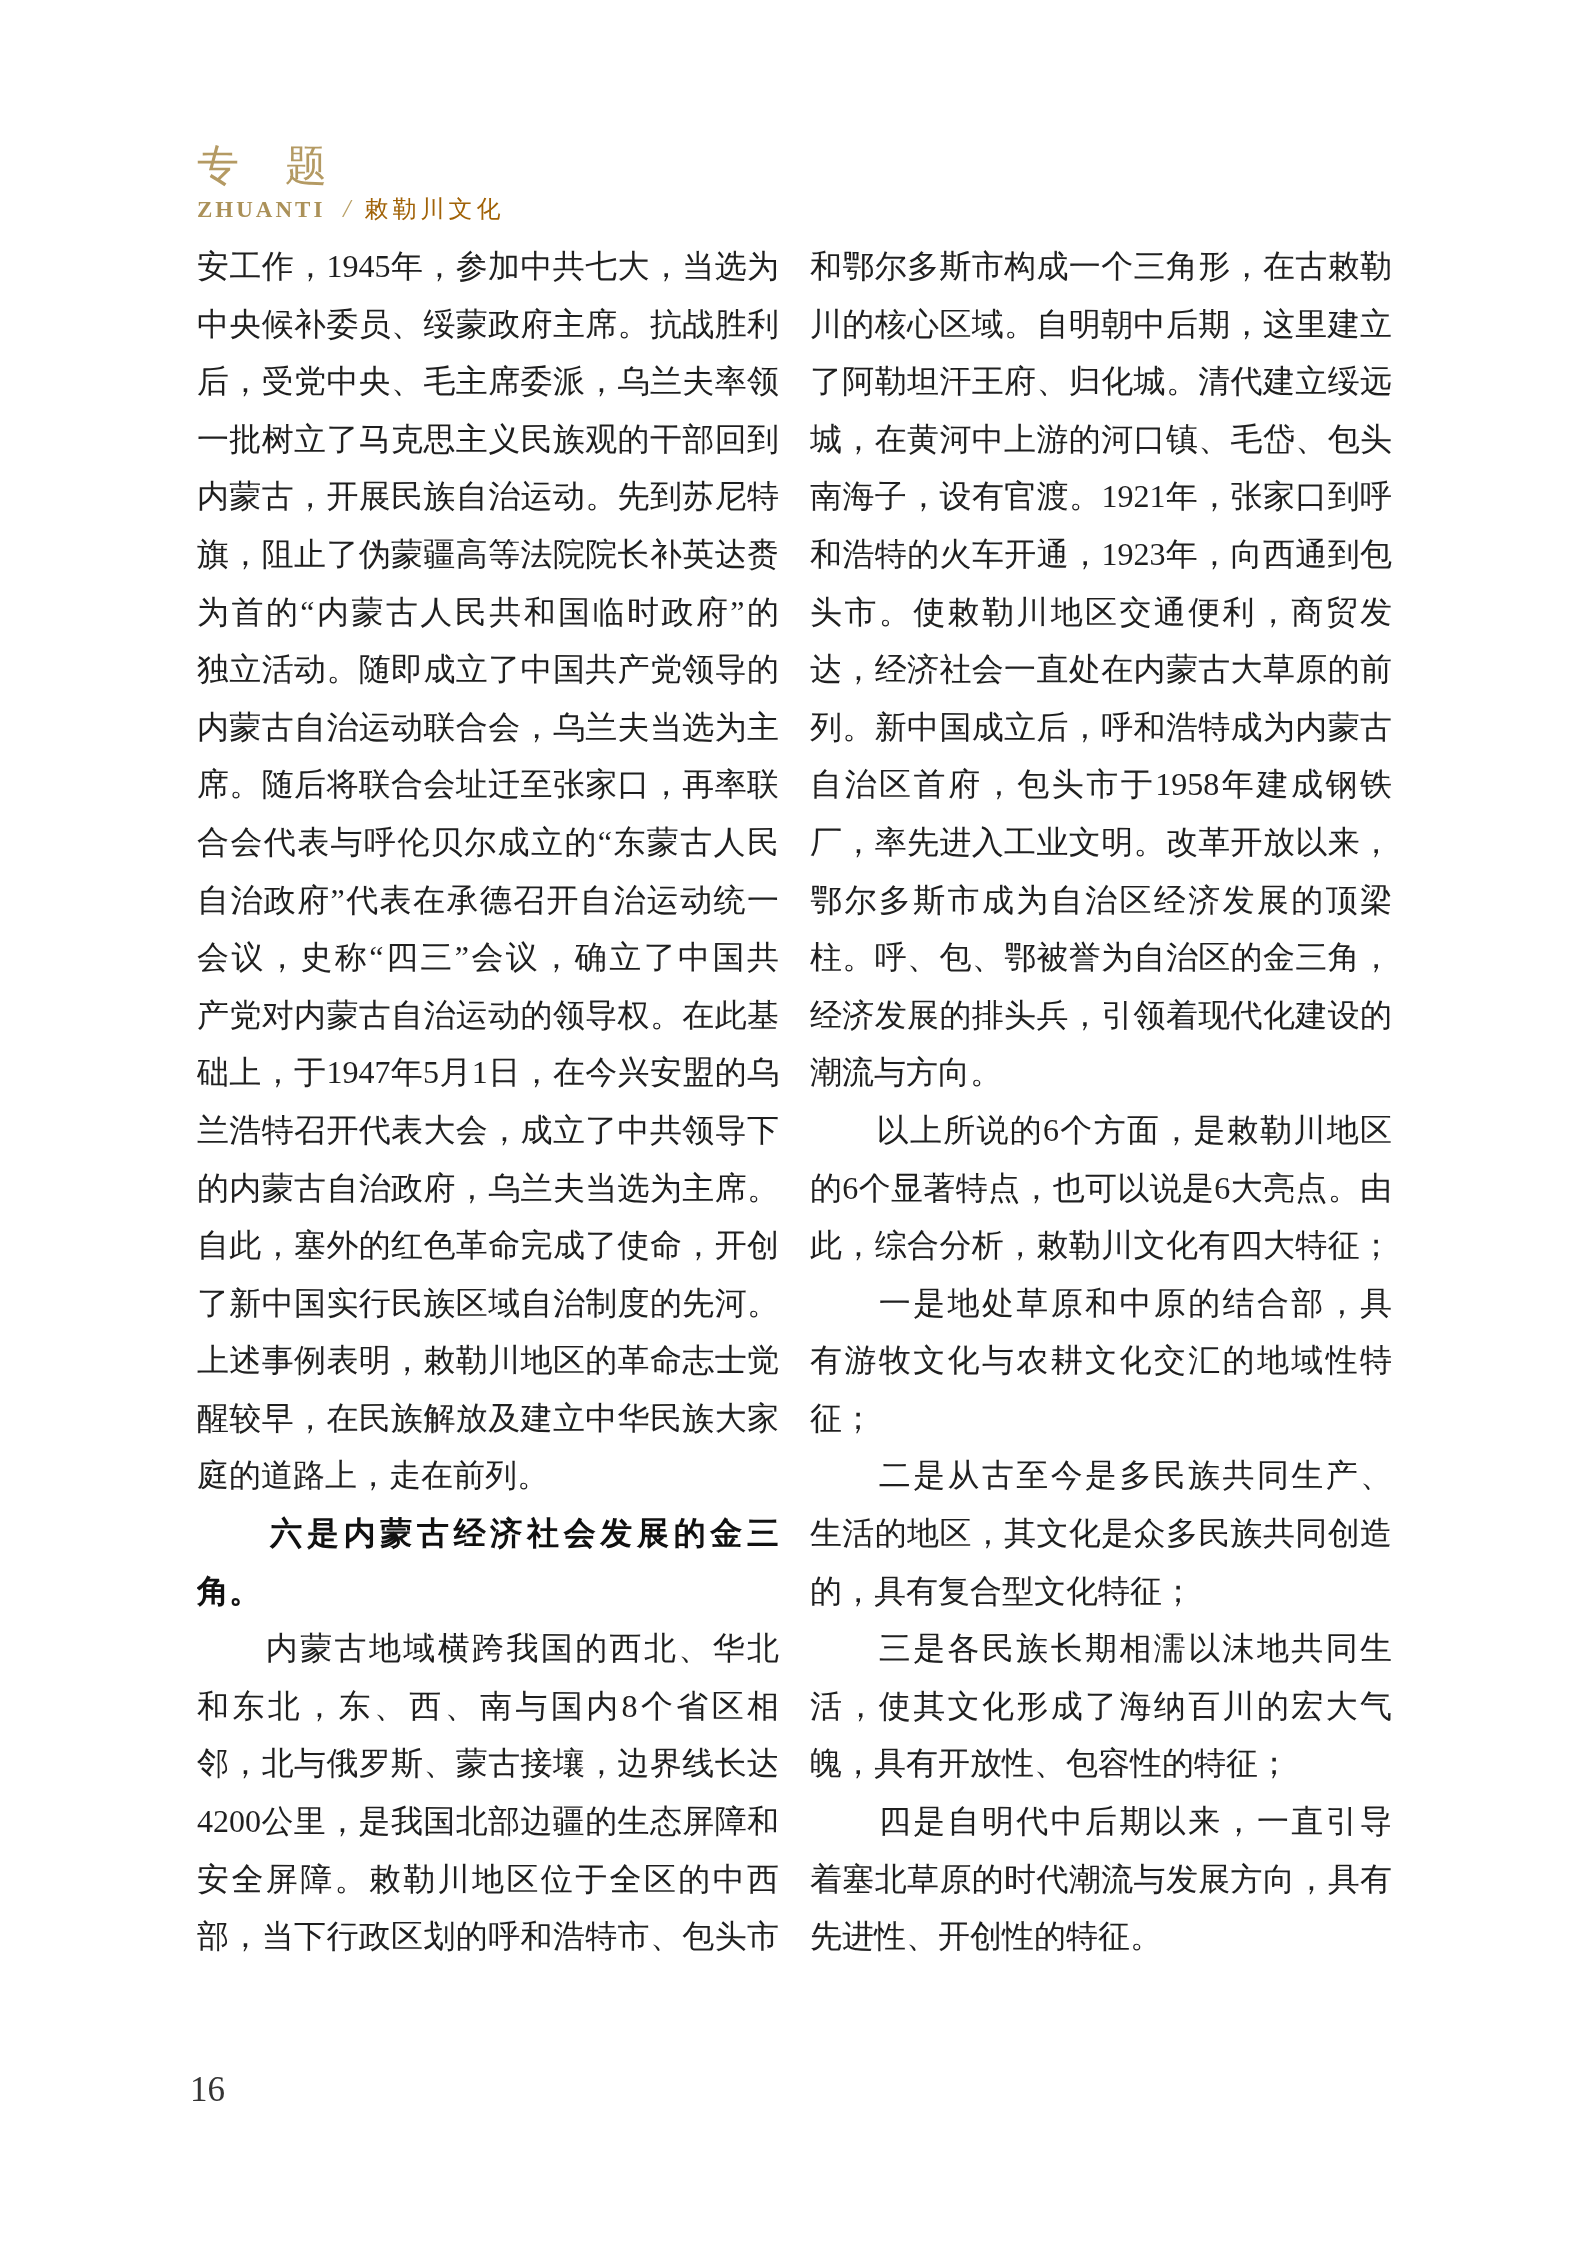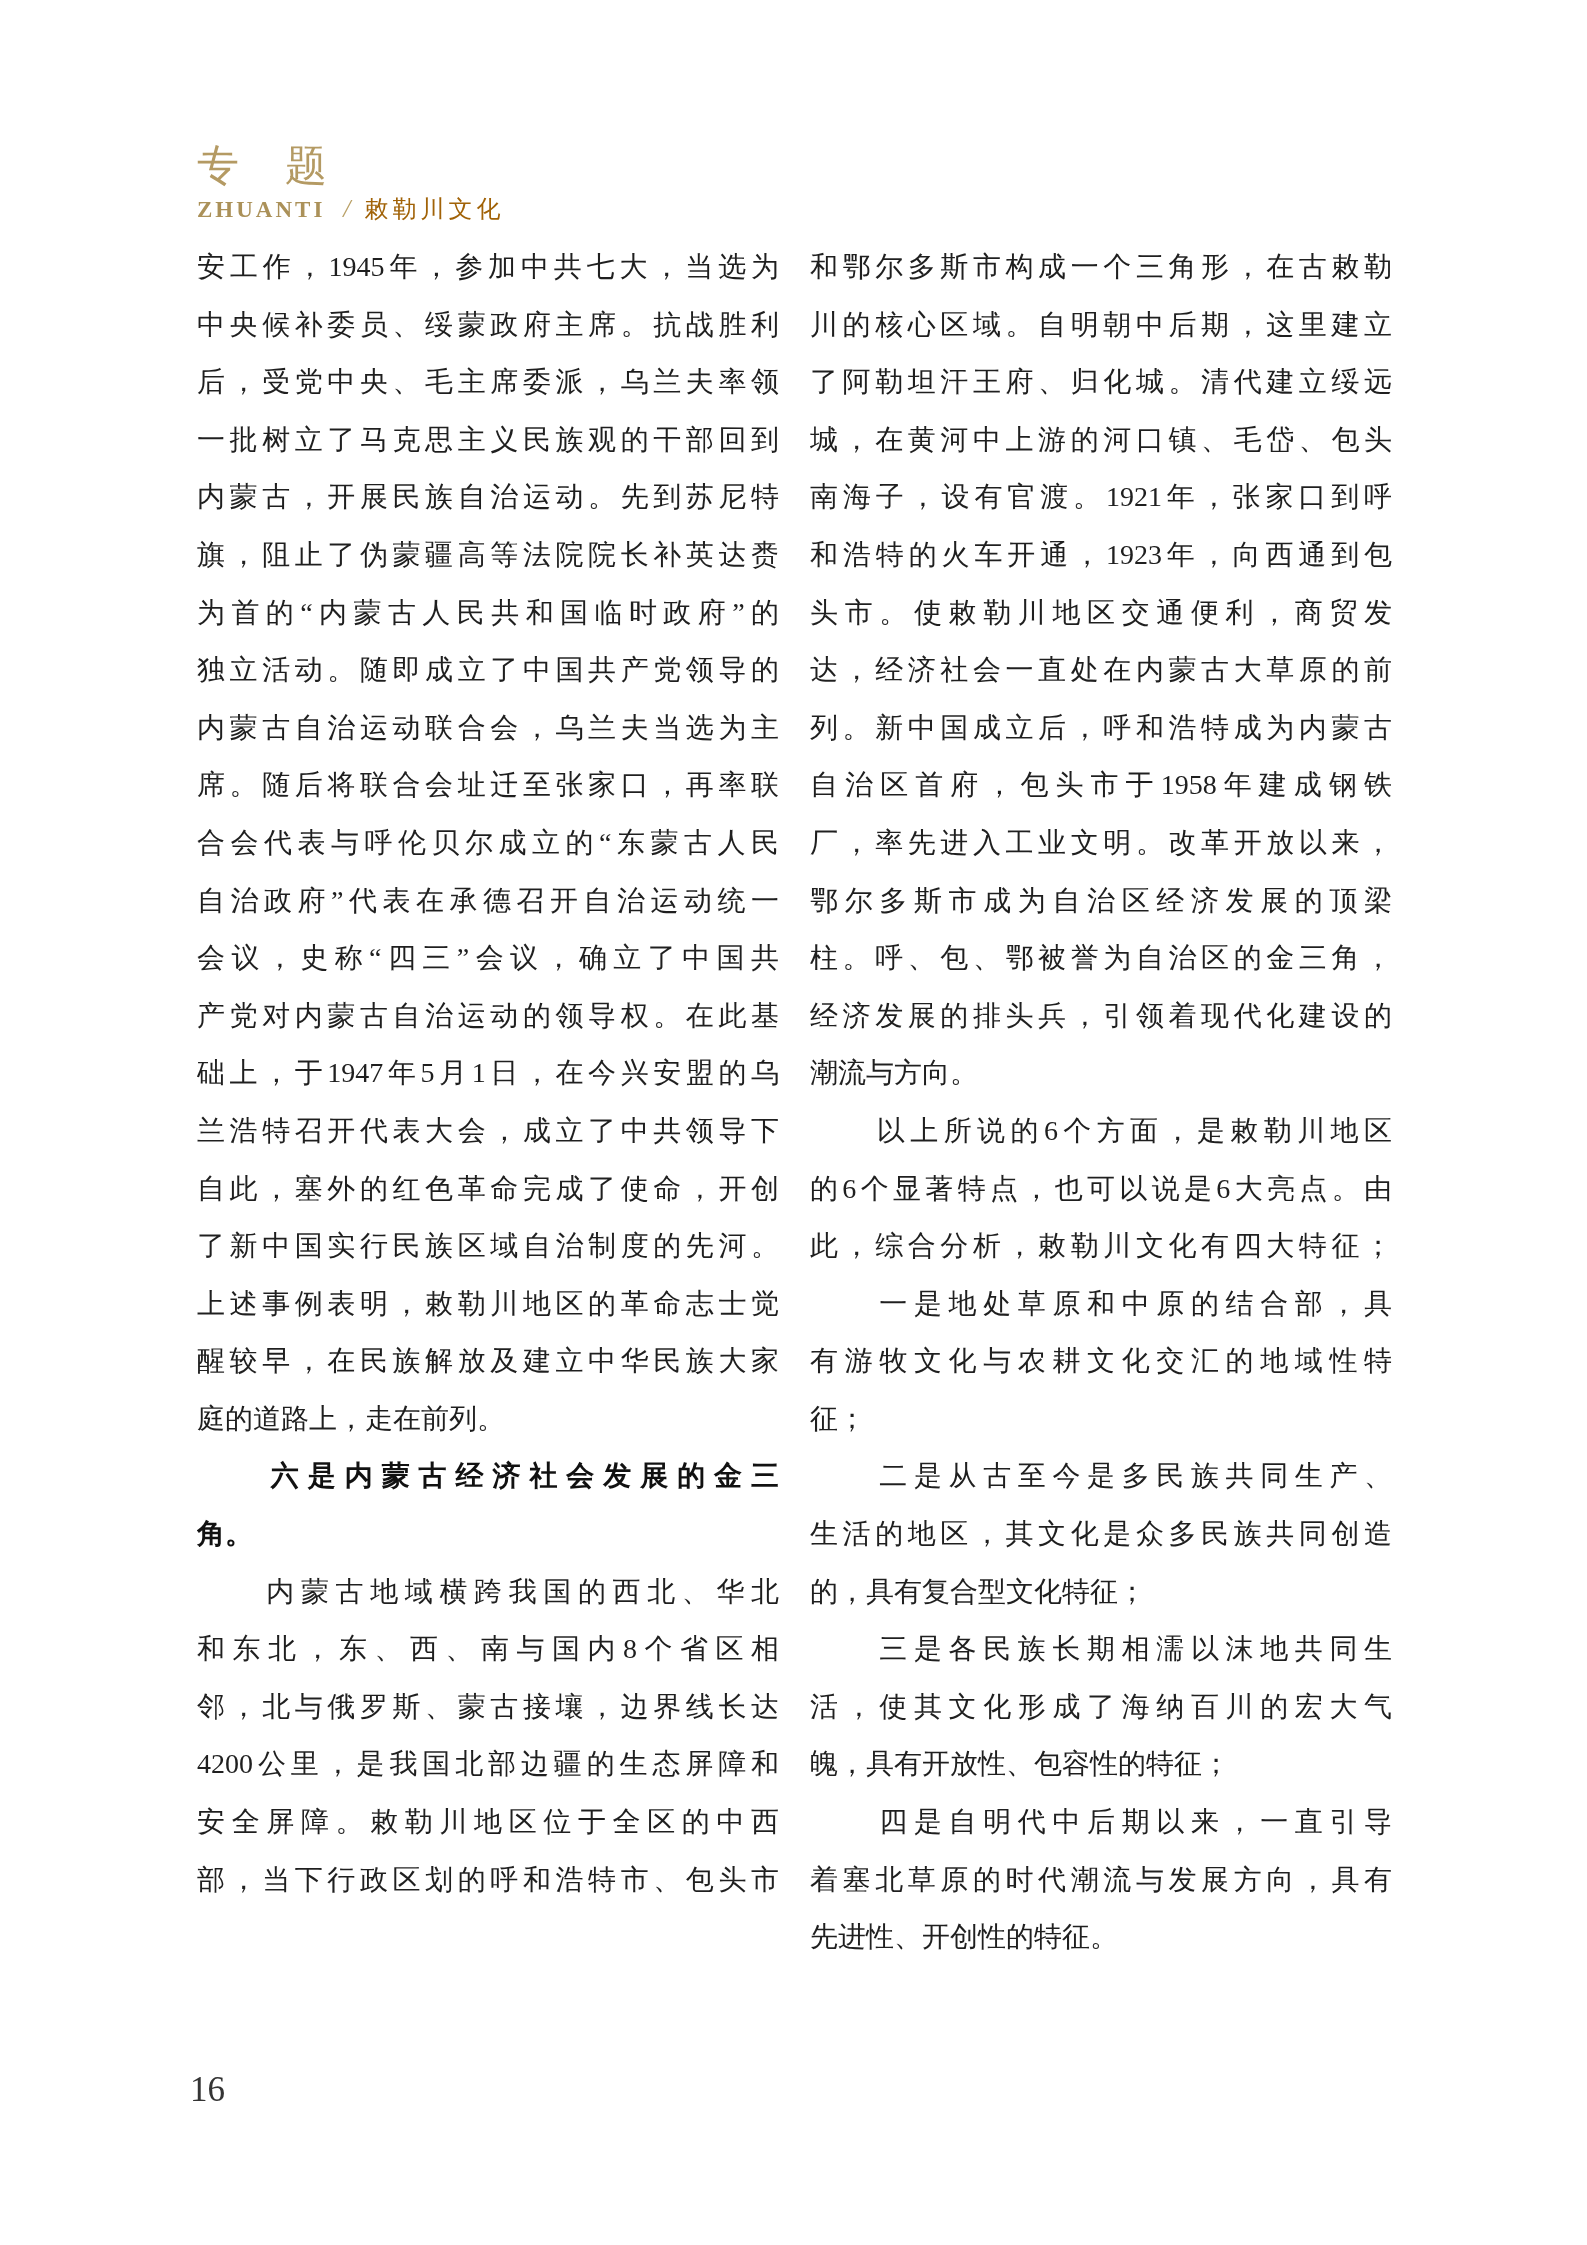--- a/index.html
+++ b/index.html
@@ -28,21 +28,21 @@
   .subtitle-en{font-weight:bold;letter-spacing:3px;color:#ab9159;}
   .subtitle-sep{margin:0 14px 0 18px;font-style:italic;color:#b9a univ066;color:#b9a066;font-size:26px;}
   .subtitle-cn{color:#a16207;letter-spacing:4px;font-size:24px;}
   .column{
     position:absolute;top:238px;width:582px;
   }
   .col-left{left:197px;}
   .col-right{left:810px;}
   .line{
     height:57.6px;line-height:57.6px;
-    font-size:28px;color:#1f1f1f;
+    font-size:32px;color:#1f1f1f;
     text-align:justify;text-align-last:justify;
     overflow:hidden;
   }
   .line.end{text-align-last:left;}
   .line.bold{
     font-family:"Liberation Sans","DejaVu Sans",sans-serif;
     font-weight:700;color:#111111;
   }
   .footer{
     position:absolute;left:190px;top:2070px;
@@ -72,20 +72,21 @@
     <div class="line">为首的“内蒙古人民共和国临时政府”的</div>
     <div class="line">独立活动。随即成立了中国共产党领导的</div>
     <div class="line">内蒙古自治运动联合会，乌兰夫当选为主</div>
     <div class="line">席。随后将联合会址迁至张家口，再率联</div>
     <div class="line">合会代表与呼伦贝尔成立的“东蒙古人民</div>
     <div class="line">自治政府”代表在承德召开自治运动统一</div>
     <div class="line">会议，史称“四三”会议，确立了中国共</div>
     <div class="line">产党对内蒙古自治运动的领导权。在此基</div>
     <div class="line">础上，于1947年5月1日，在今兴安盟的乌</div>
     <div class="line">兰浩特召开代表大会，成立了中共领导下</div>
+    <div class="line">的内蒙古自治政府，乌兰夫当选为主席。</div>
     <div class="line">自此，塞外的红色革命完成了使命，开创</div>
     <div class="line">了新中国实行民族区域自治制度的先河。</div>
     <div class="line">上述事例表明，敕勒川地区的革命志士觉</div>
     <div class="line">醒较早，在民族解放及建立中华民族大家</div>
     <div class="line end">庭的道路上，走在前列。</div>
     <div class="line bold">　　六是内蒙古经济社会发展的金三</div>
     <div class="line bold end">角。</div>
     <div class="line">　　内蒙古地域横跨我国的西北、华北</div>
     <div class="line">和东北，东、西、南与国内8个省区相</div>
     <div class="line">邻，北与俄罗斯、蒙古接壤，边界线长达</div>

